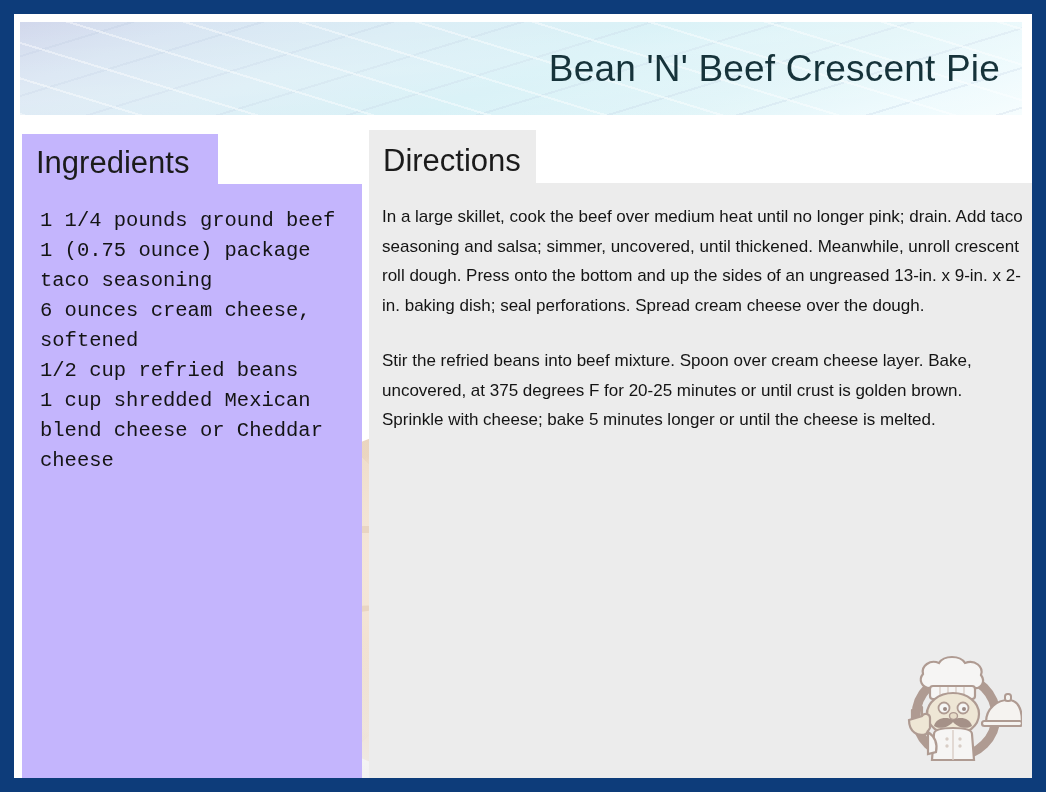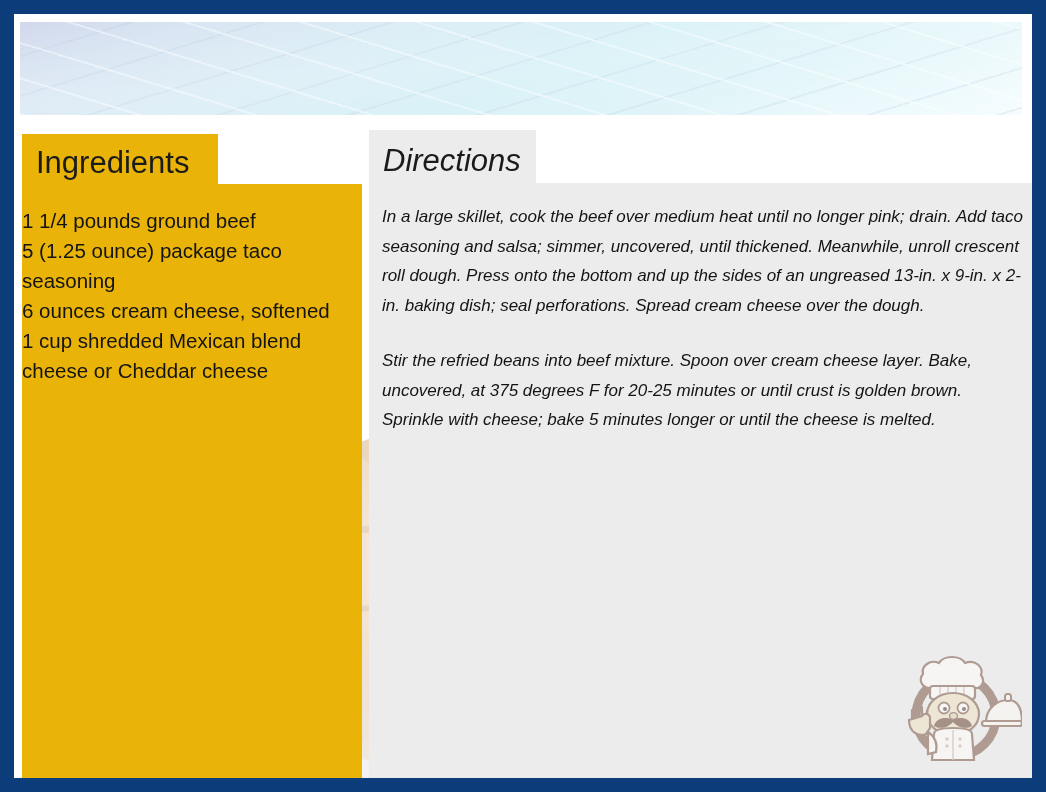--- a/index.html
+++ b/index.html
@@ -152,29 +152,28 @@
   
   .panel {
     position: absolute;
     box-sizing: border-box;
   }
   #ingredients-panel {
     left: 8px;
     top: 120px;
     width: 340px;
     height: 644px;
-    background: #eab308;
+    background: #c4b5fd;
   }
   #directions-panel {
     left: 355px;
     top: 116px;
     width: 667px;
     height: 648px;
     background: #ececec;
-    font-style: italic;
   }
 
   .panel-heading-tab {
     position: absolute;
     left: 0;
     top: 0;
     padding: 6px 0 4px 0;
     background: transparent;
   }
   .panel-heading {
@@ -208,26 +207,27 @@
     top: 6px;
   }
   #directions-heading-wrap {
     position: absolute;
     left: 14px;
     top: 8px;
   }
 
   #ingredients-list {
     position: absolute;
-    left: 0;
+    left: 18px;
     top: 72px;
     width: 322px;
     font-size: 20.5px;
     line-height: 30px;
     color: #141414;
+    font-family: Liberation Mono, monospace;
   }
   #ingredients-list .ing-line {
     white-space: normal;
   }
 
   #directions-body {
     position: absolute;
     left: 13px;
     top: 72px;
     width: 645px;
@@ -254,20 +254,21 @@
 </style>
 </head>
 <body>
 
 <div id="card">
   <div id="card-inner">
 
     <div id="header-banner">
       <div id="header-weave"></div>
       <div id="header-sheen"></div>
+      <div id="recipe-title">Bean 'N' Beef Crescent Pie</div>
     </div>
 
     <div id="pie-watermark">
       <div class="pie-body"></div>
       <div class="pie-flute"></div>
       <div class="streak" style="left:14%; top:30%; width:22%;"></div>
       <div class="streak" style="left:62%; top:26%; width:20%;"></div>
       <div class="streak" style="left:10%; top:52%; width:18%; transform:rotate(-4deg);"></div>
       <div class="streak" style="left:68%; top:55%; width:22%; transform:rotate(4deg);"></div>
       <div class="streak" style="left:30%; top:70%; width:26%; transform:rotate(2deg);"></div>
@@ -283,22 +284,23 @@
       <div id="pie-fade"></div>
     </div>
 
     <div class="panel" id="ingredients-panel">
       <div id="ingredients-notch"></div>
       <div id="ingredients-heading-wrap" class="panel-heading-tab">
         <div class="panel-heading">Ingredients</div>
       </div>
       <div id="ingredients-list">
         <div class="ing-line">1 1/4 pounds ground beef</div>
-        <div class="ing-line">5 (1.25 ounce) package taco seasoning</div>
+        <div class="ing-line">1 (0.75 ounce) package taco seasoning</div>
         <div class="ing-line">6 ounces cream cheese, softened</div>
+        <div class="ing-line">1/2 cup refried beans</div>
         <div class="ing-line">1 cup shredded Mexican blend cheese or Cheddar cheese</div>
       </div>
     </div>
 
     <div class="panel" id="directions-panel">
       <div id="directions-notch"></div>
       <div id="directions-heading-wrap" class="panel-heading-tab">
         <div class="panel-heading">Directions</div>
       </div>
       <div id="directions-body">

